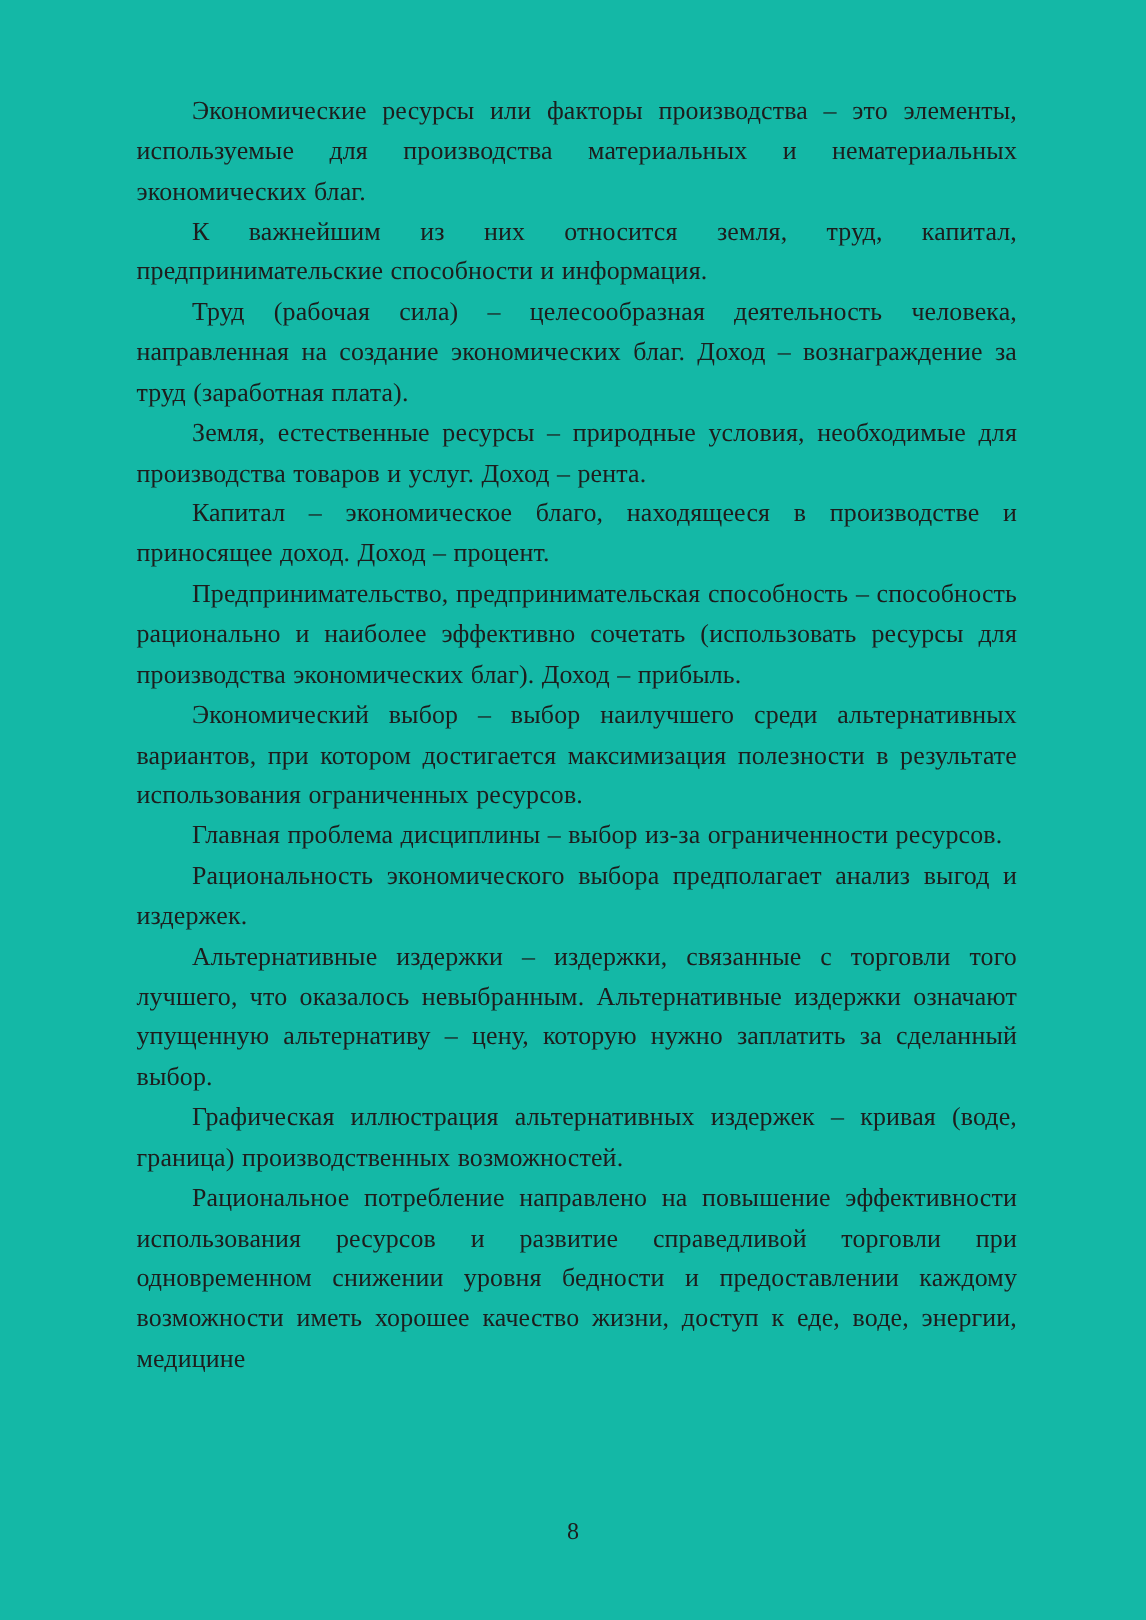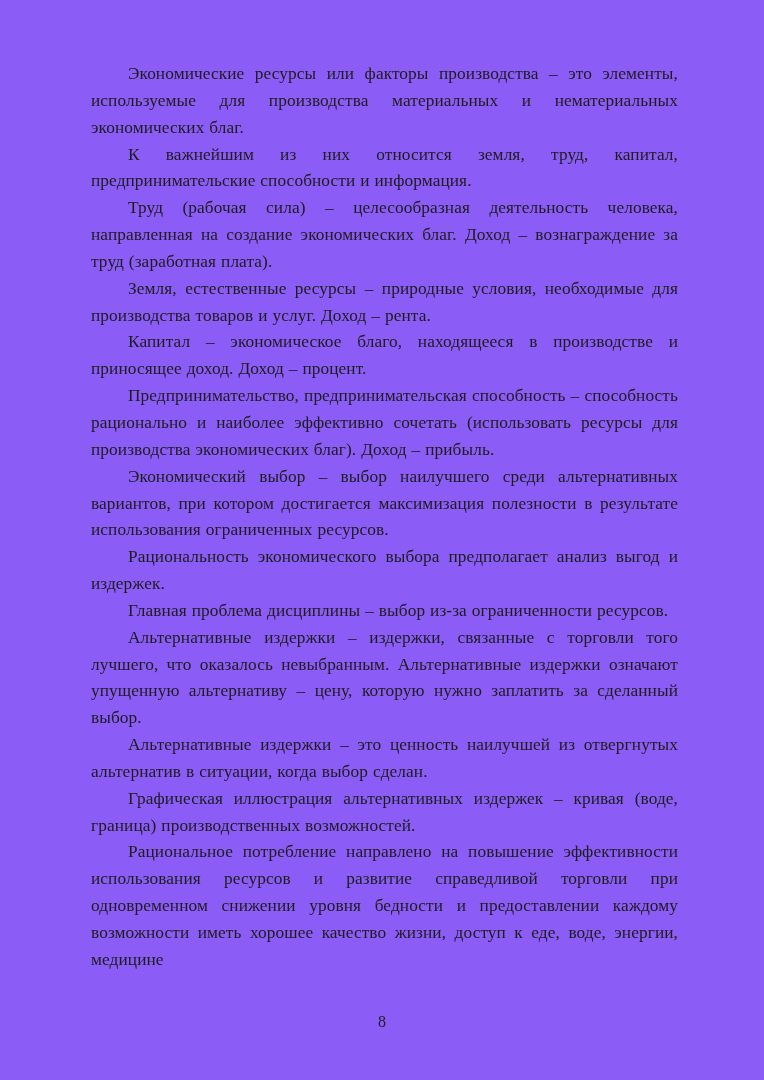--- a/index.html
+++ b/index.html
@@ -4,21 +4,21 @@
 <style>
   html, body {
     margin: 0;
     padding: 0;
     background: #ffffff;
   }
   .page {
     position: relative;
     width: 764px;
     height: 1080px;
-    background: #8b5cf6;
+    background: #14b8a6;
     font-family: "Liberation Serif", "DejaVu Serif", serif;
     color: #1d1d1d;
     overflow: hidden;
     box-sizing: border-box;
   }
   .content {
     position: absolute;
     left: 91px;
     top: 61px;
     width: 587px;
@@ -49,21 +49,20 @@
 
 <div class="page">
   <div class="content">
     <p class="para">Экономические ресурсы или факторы производства – это элементы, используемые для производства материальных и нематериальных экономических благ.</p>
     <p class="para">К важнейшим из них относится земля, труд, капитал, предпринимательские способности и информация.</p>
     <p class="para">Труд (рабочая сила) – целесообразная деятельность человека, направленная на создание экономических благ. Доход – вознаграждение за труд (заработная плата).</p>
     <p class="para">Земля, естественные ресурсы – природные условия, необходимые для производства товаров и услуг. Доход – рента.</p>
     <p class="para">Капитал – экономическое благо, находящееся в производстве и приносящее доход. Доход – процент.</p>
     <p class="para">Предпринимательство, предпринимательская способность – способность рационально и наиболее эффективно сочетать (использовать ресурсы для производства экономических благ). Доход – прибыль.</p>
     <p class="para">Экономический выбор – выбор наилучшего среди альтернативных вариантов, при котором достигается максимизация полезности в результате использования ограниченных ресурсов.</p>
+    <p class="para">Главная проблема дисциплины – выбор из-за ограниченности ресурсов.</p>
     <p class="para">Рациональность экономического выбора предполагает анализ выгод и издержек.</p>
-    <p class="para">Главная проблема дисциплины – выбор из-за ограниченности ресурсов.</p>
     <p class="para">Альтернативные издержки – издержки, связанные с торговли того лучшего, что оказалось невыбранным. Альтернативные издержки означают упущенную альтернативу – цену, которую нужно заплатить за сделанный выбор.</p>
-    <p class="para">Альтернативные издержки – это ценность наилучшей из отвергнутых альтернатив в ситуации, когда выбор сделан.</p>
     <p class="para">Графическая иллюстрация альтернативных издержек – кривая (воде, граница) производственных возможностей.</p>
     <p class="para">Рациональное потребление направлено на повышение эффективности использования ресурсов и развитие справедливой торговли при одновременном снижении уровня бедности и предоставлении каждому возможности иметь хорошее качество жизни, доступ к еде, воде, энергии, медицине</p>
   </div>
   <div class="page-number">8</div>
 </div>
 
 </body></html>

